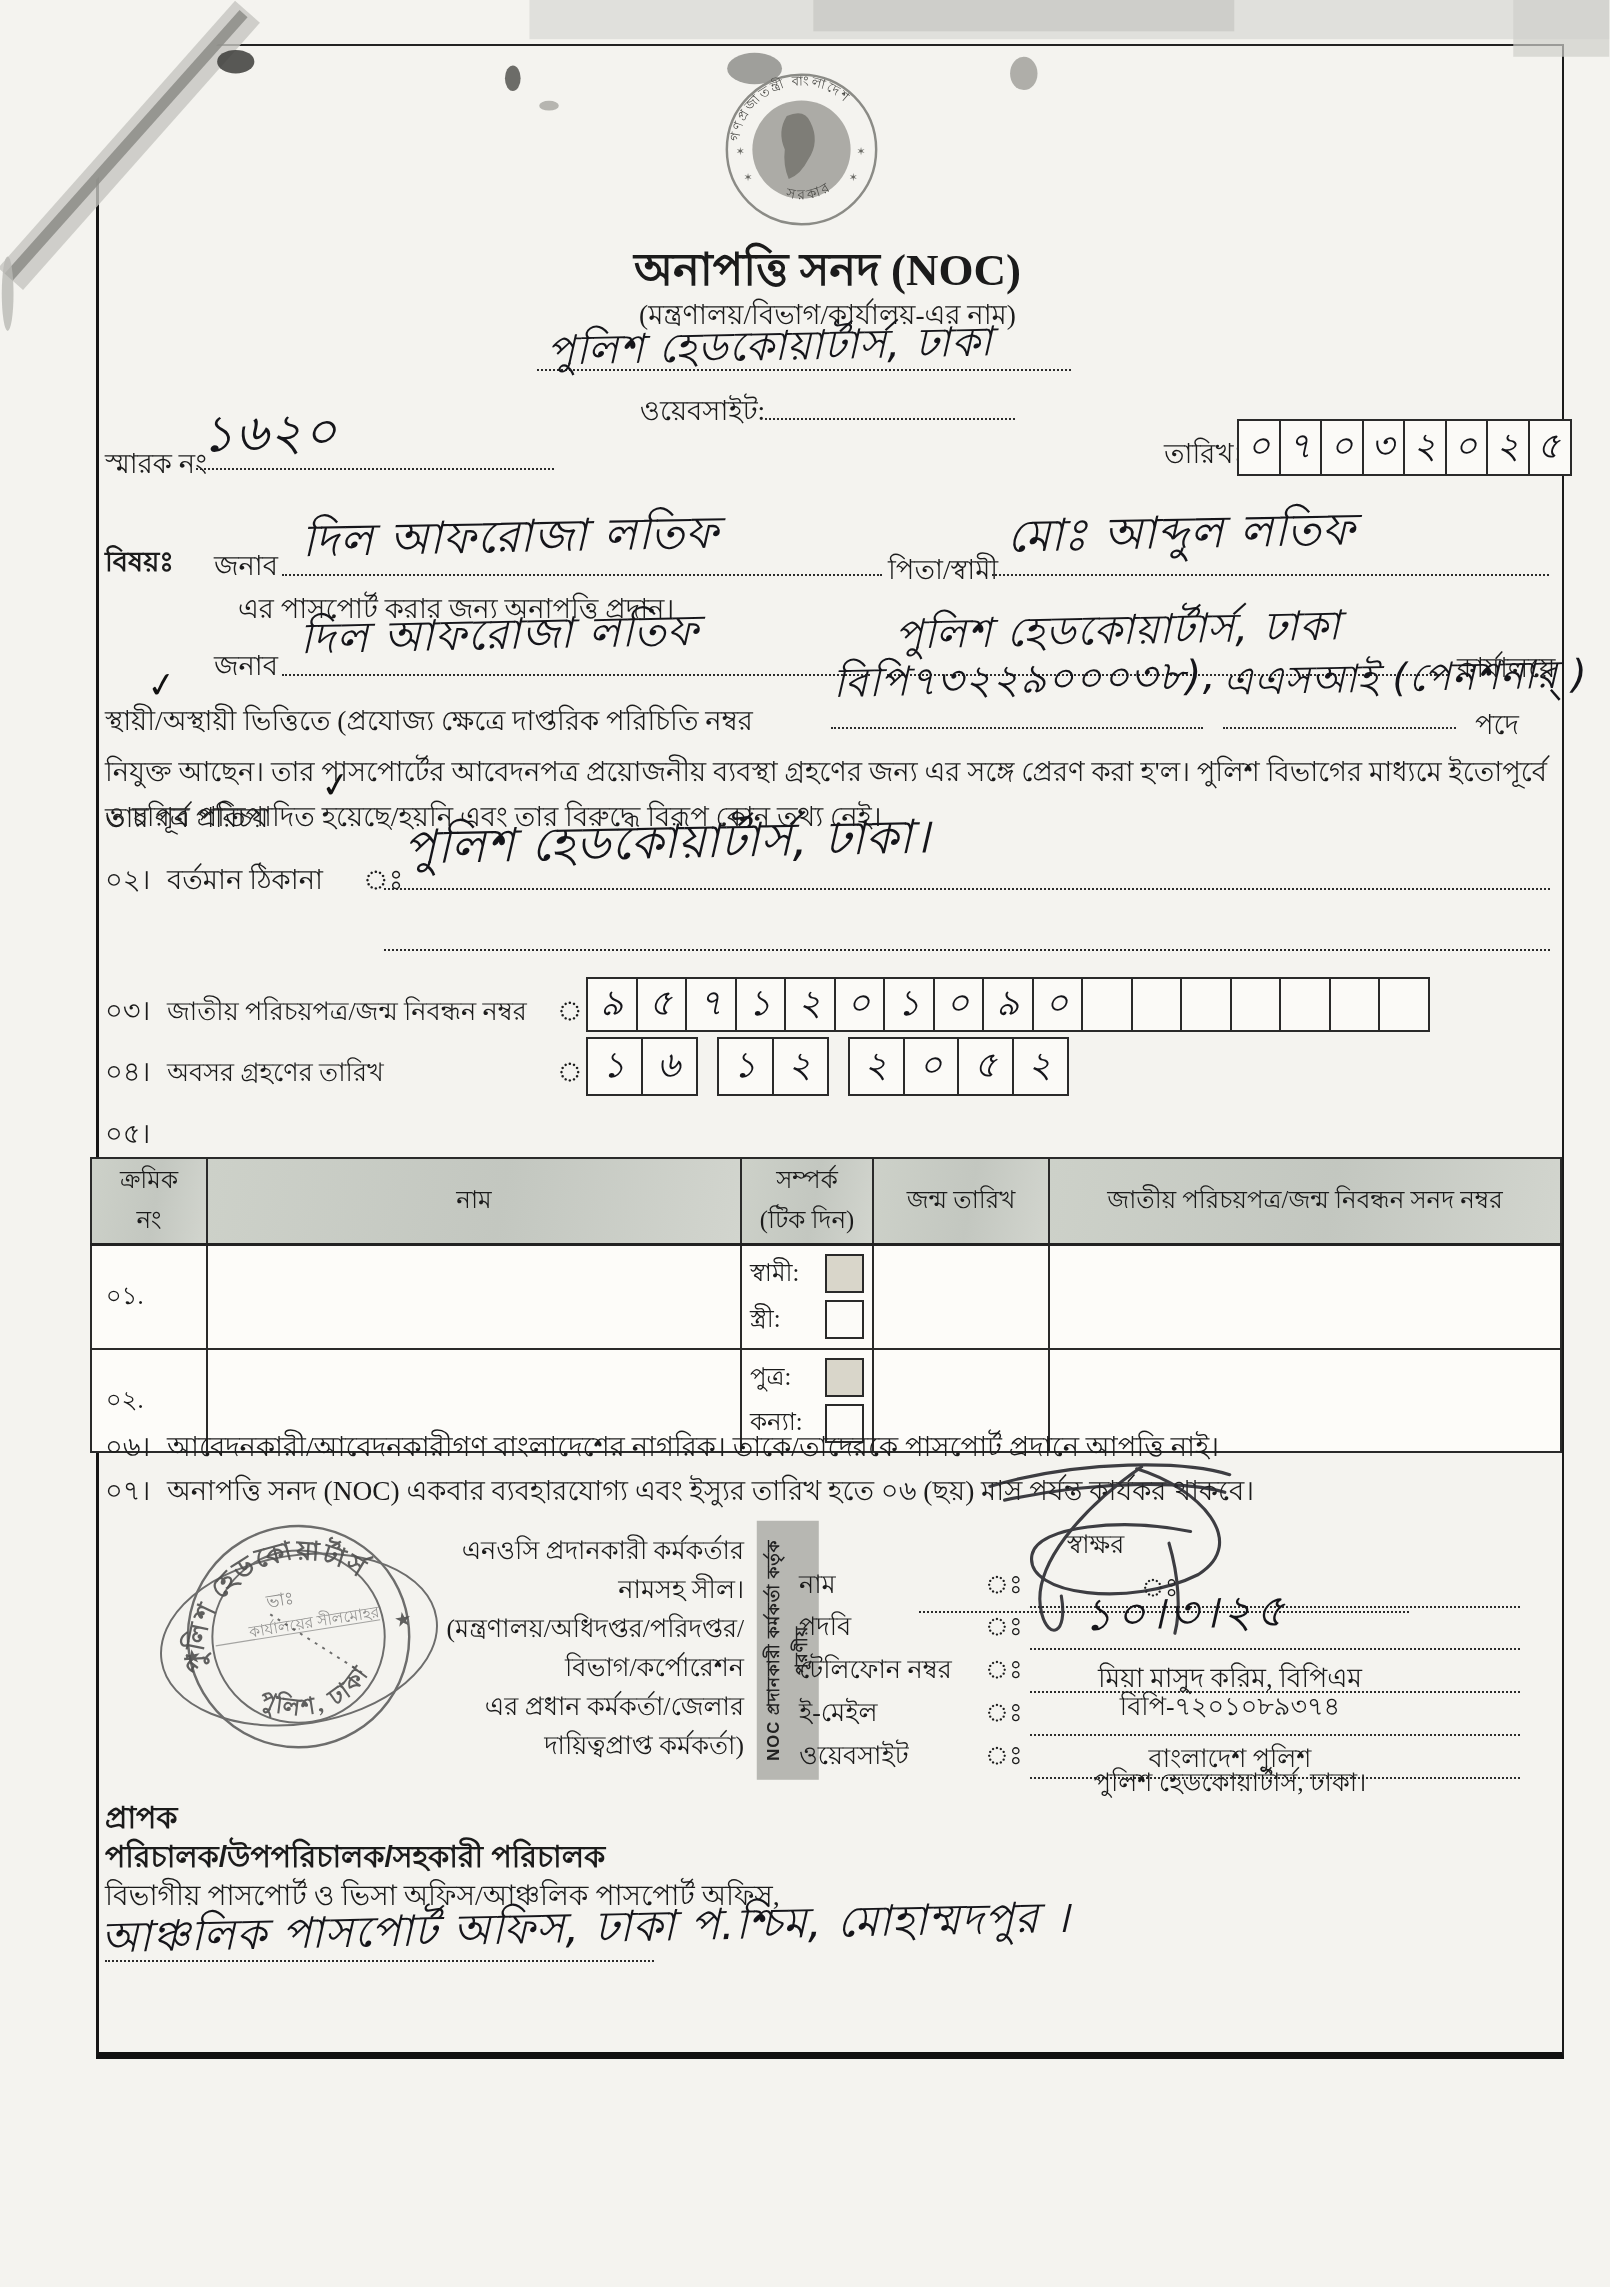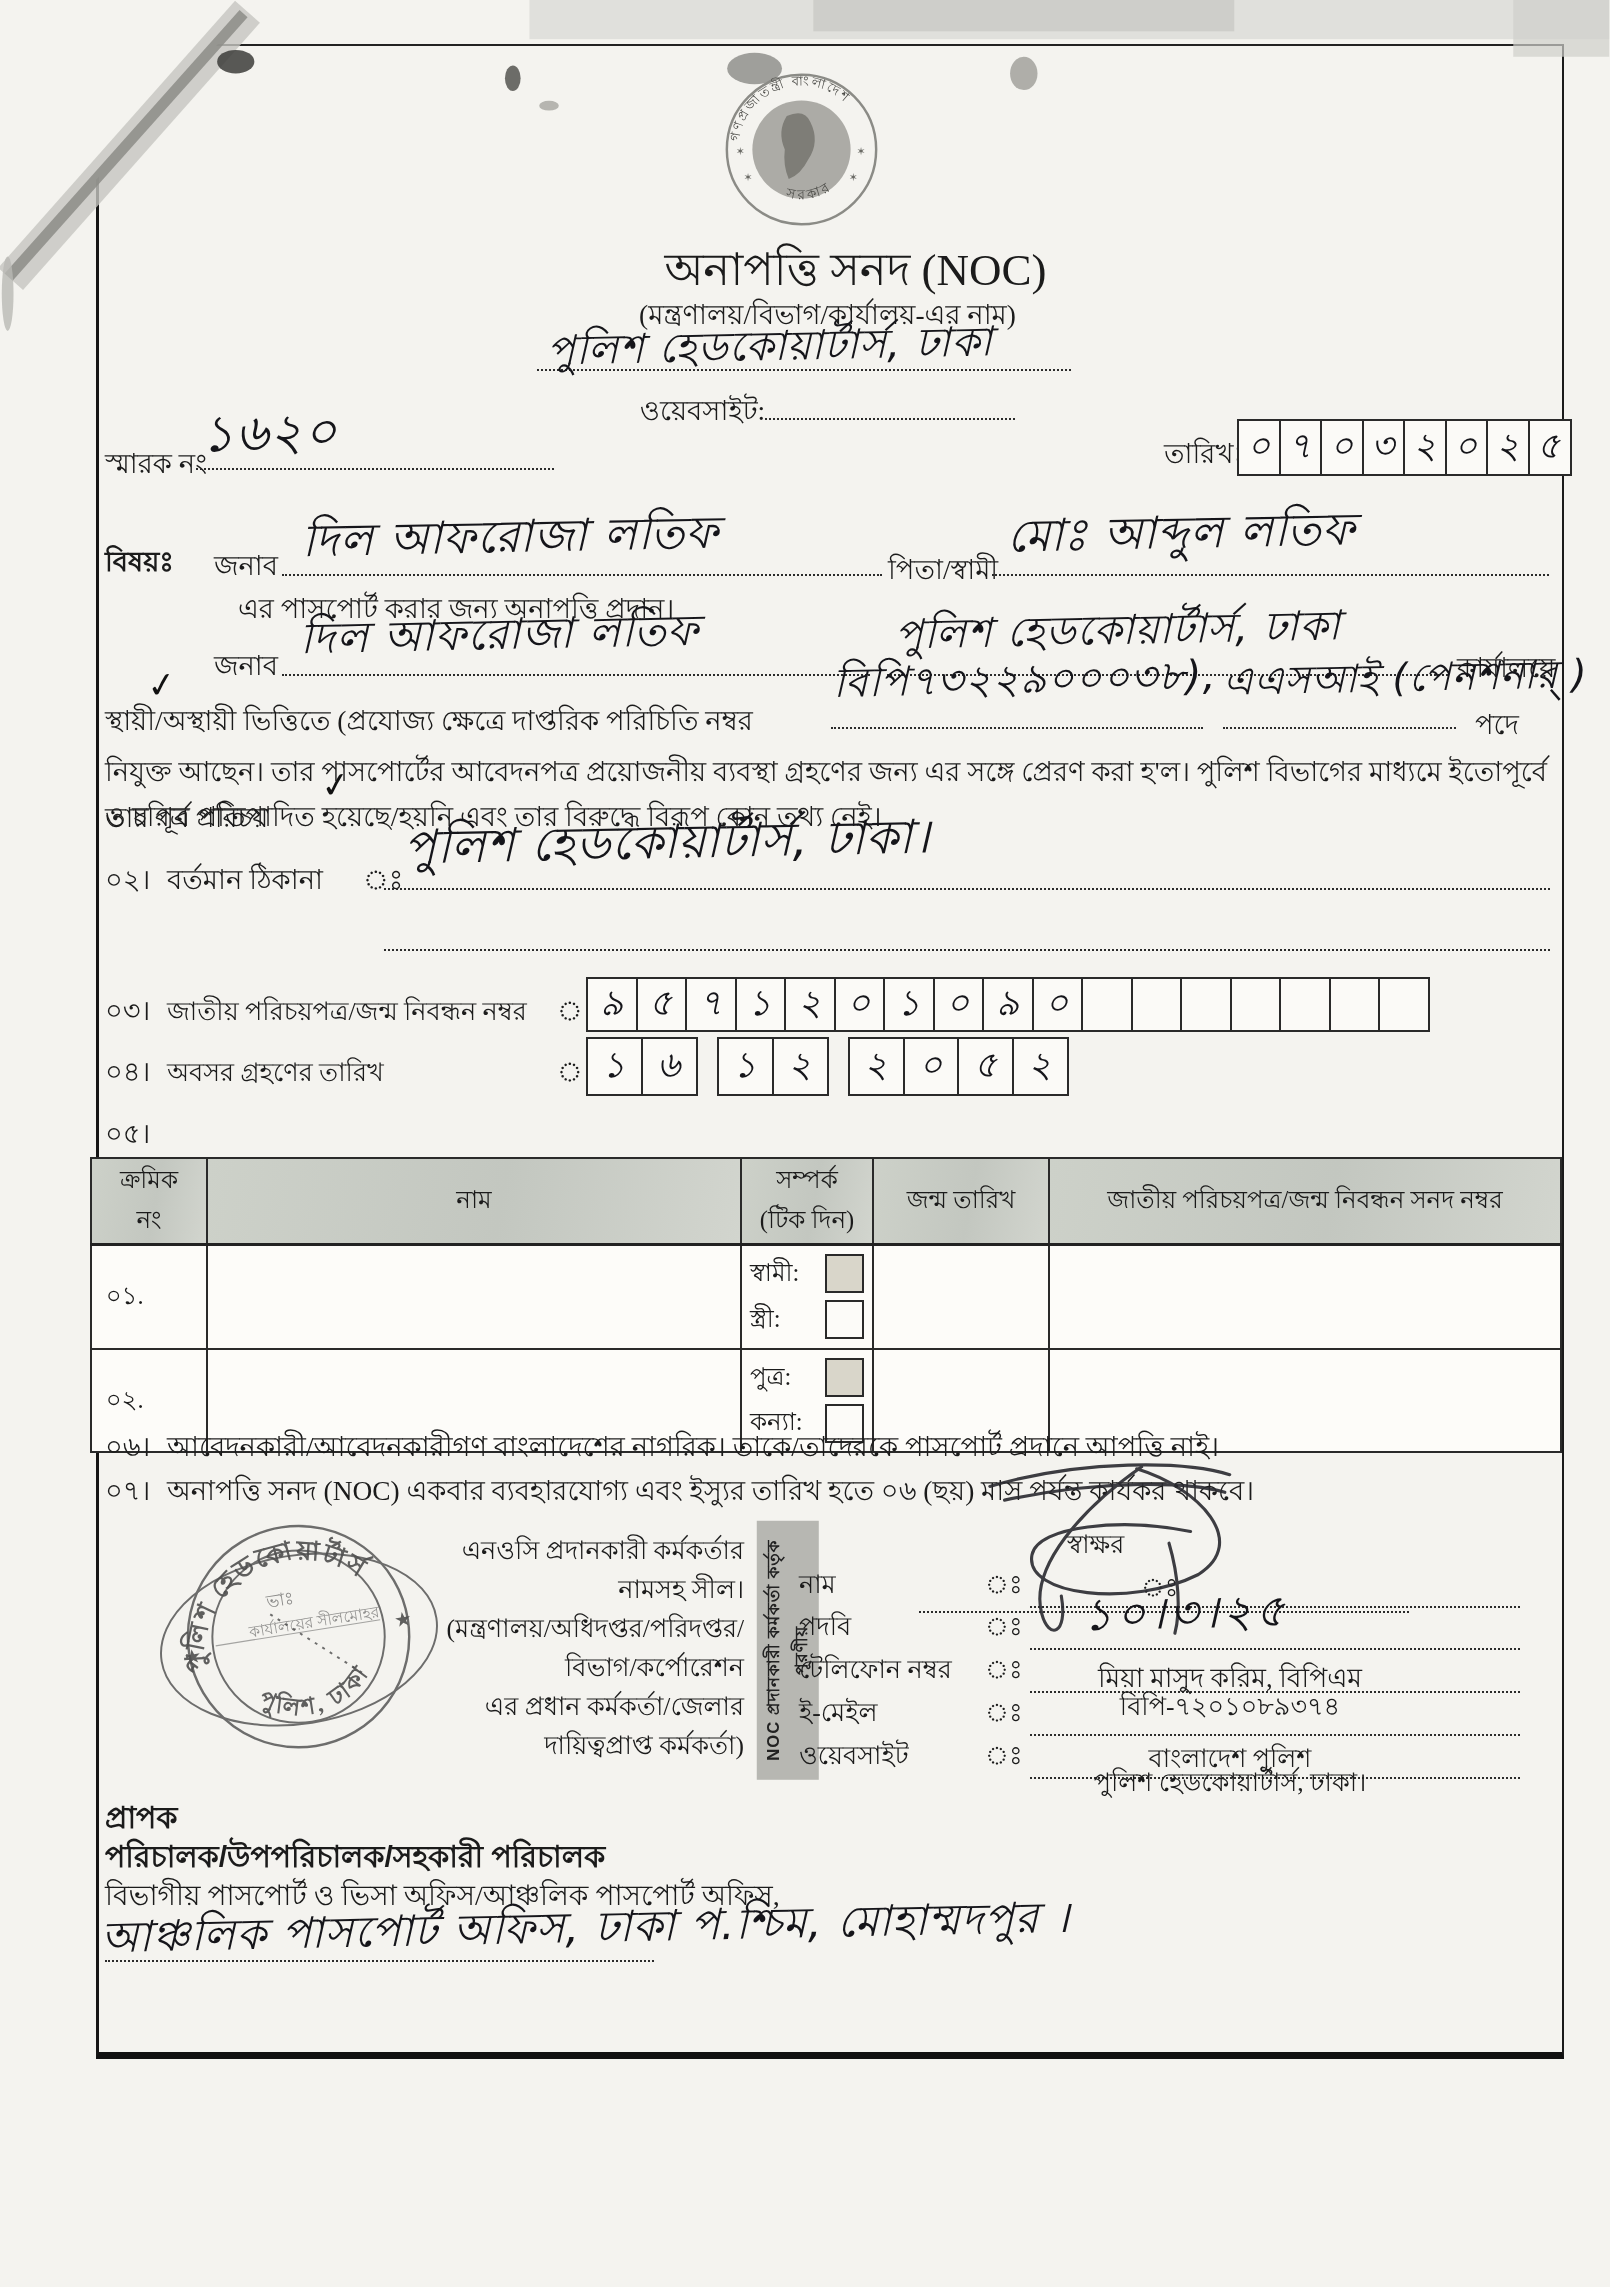--- a/index.html
+++ b/index.html
@@ -71,21 +71,21 @@
     <circle cx="85" cy="86" r="50" fill="#a8a7a1" opacity="0.95"></circle>
     <path d="M70 52 q18 -8 24 6 q10 20 -2 38 q-8 16 -20 20 q-6 -14 -4 -30 q-8 -18 2 -34z" fill="#7e7d77"></path>
     <text font-size="13.5" fill="#4e4e4a" letter-spacing="2"><textPath href="#etop" startOffset="8%">গণপ্রজাতন্ত্রী বাংলাদেশ</textPath></text>
     <text font-size="14" fill="#4e4e4a" letter-spacing="3"><textPath href="#ebot" startOffset="32%">সরকার</textPath></text>
     <text x="18" y="92" font-size="11" fill="#6a6a65">✶</text>
     <text x="141" y="92" font-size="11" fill="#6a6a65">✶</text>
     <text x="26" y="118" font-size="11" fill="#6a6a65">✶</text>
     <text x="133" y="118" font-size="11" fill="#6a6a65">✶</text>
   </svg>
 
-  <div class="abs bn" style="left:96px;top:235px;width:1463px;text-align:center;font-size:45px;font-weight:normal;padding-left:28px;">অনাপত্তি সনদ (NOC)</div>
+  <div class="abs bn" style="left:96px;top:235px;width:1463px;text-align:center;font-size:45px;font-weight:bold;">অনাপত্তি সনদ (NOC)</div>
   <div class="abs bn" style="left:96px;top:294px;width:1463px;text-align:center;font-size:27.4px;">(মন্ত্রণালয়/বিভাগ/কার্যালয়-এর নাম)</div>
 
   <div class="abs dot" style="left:537px;top:320px;width:534px;height:49px;">
     <span class="hw" style="position:absolute;left:9.8px;top:-5.9px;font-size:41px;">পুলিশ হেডকোয়ার্টার্স, ঢাকা</span>
   </div>
 
   <div class="abs bn" style="left:96px;top:390px;width:1463px;text-align:center;font-size:27.4px;">
     <span>ওয়েবসাইট:</span><span class="dot" style="display:inline-block;width:250px;height:21.6px;"></span>
   </div>
 

